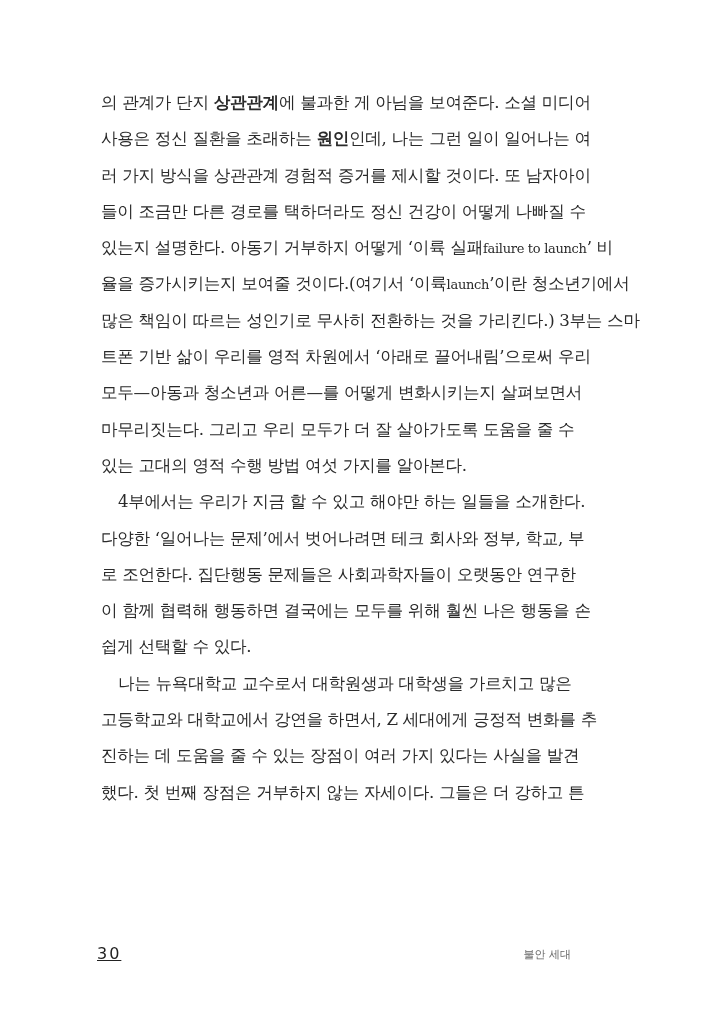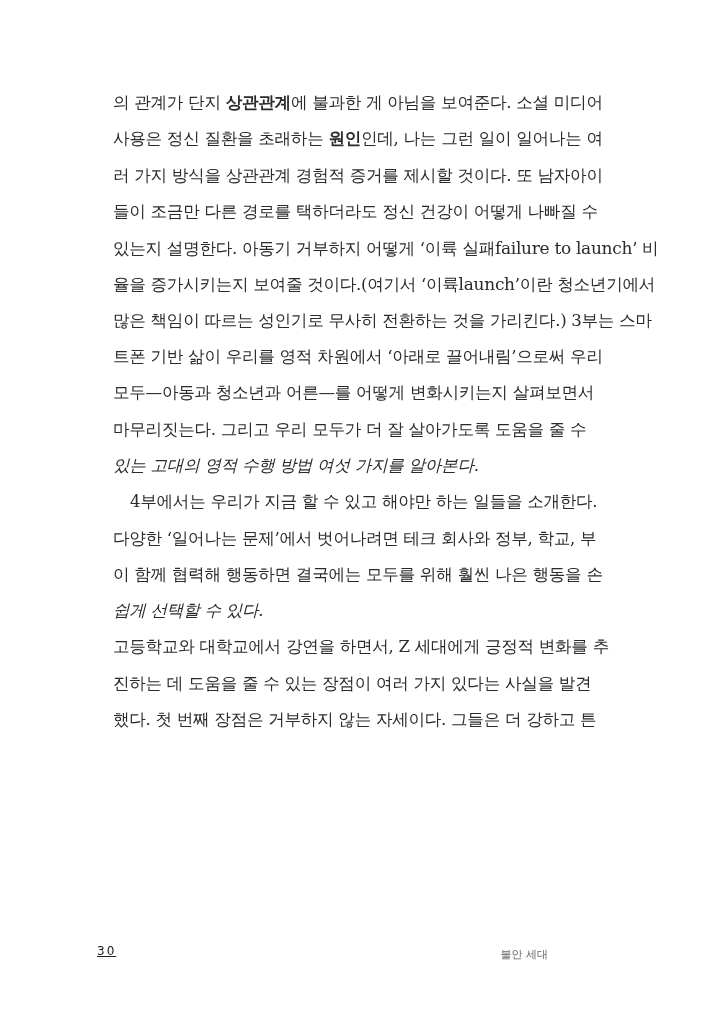--- a/index.html
+++ b/index.html
@@ -1,49 +1,51 @@
 <!DOCTYPE html>
 <html><head>
 <meta charset="utf-8">
 <style>
   html, body { margin:0; padding:0; background:#fff; }
   body { width:703px; height:1024px; position:relative; overflow:hidden; }
   .page { position:absolute; left:0; top:0; width:703px; height:1024px; background:#fff; }
   .text { position:absolute; left:101px; top:85px; width:465px;
     font-family:"DejaVu Serif", "Liberation Serif", serif; font-size:16.6px; color:#2a2a2a;
     line-height:36.3px; letter-spacing:-0.3px; }
-  .line { height:36.3px; white-space:nowrap; text-align:justify; text-align-last:justify;margin-left:12px; }
-  .line.last { text-align-last:left;font-style:italic; }
+  .line { height:36.3px; white-space:nowrap; text-align:justify; text-align-last:justify; }
+  .line.last { text-align-last:left; }
   .line.indent { padding-left:17px; }
   b { font-family:"DejaVu Sans", sans-serif; font-weight:bold; }
-  .small { font-size:17px; }
+  .small { font-size:13px; }
   .footer-num { position:absolute; left:97px; top:944px; font-family:"DejaVu Sans", sans-serif;
-    font-size:12px; color:#222; letter-spacing:2px;text-decoration:underline; }
-  .footer-title { position:absolute; right:155px; top:947px; font-family:"DejaVu Sans", sans-serif;
+    font-size:16px; color:#222; letter-spacing:2px;text-decoration:underline; }
+  .footer-title { position:absolute; right:132px; top:947px; font-family:"DejaVu Sans", sans-serif;
     font-size:11px; color:#666; }
 </style>
 </head>
 <body>
 
 <div class="page">
   <div class="text" id="body-text">
       <div class="line"><span>의 관계가 단지 </span><b>상관관계</b><span>에 불과한 게 아님을 보여준다. 소셜 미디어</span></div>
       <div class="line"><span>사용은 정신 질환을 초래하는 </span><b>원인</b><span>인데, 나는 그런 일이 일어나는 여</span></div>
       <div class="line"><span>러 가지 방식을 상관관계 경험적 증거를 제시할 것이다. 또 남자아이</span></div>
       <div class="line"><span>들이 조금만 다른 경로를 택하더라도 정신 건강이 어떻게 나빠질 수</span></div>
       <div class="line"><span>있는지 설명한다. 아동기 거부하지 어떻게 ‘이륙 실패</span><span class="small">failure to launch</span><span>’ 비</span></div>
       <div class="line"><span>율을 증가시키는지 보여줄 것이다.(여기서 ‘이륙</span><span class="small">launch</span><span>’이란 청소년기에서</span></div>
       <div class="line"><span>많은 책임이 따르는 성인기로 무사히 전환하는 것을 가리킨다.) 3부는 스마</span></div>
       <div class="line"><span>트폰 기반 삶이 우리를 영적 차원에서 ‘아래로 끌어내림’으로써 우리</span></div>
       <div class="line"><span>모두—아동과 청소년과 어른—를 어떻게 변화시키는지 살펴보면서</span></div>
       <div class="line"><span>마무리짓는다. 그리고 우리 모두가 더 잘 살아가도록 도움을 줄 수</span></div>
       <div class="line last"><span>있는 고대의 영적 수행 방법 여섯 가지를 알아본다.</span></div>
       <div class="line indent"><span>4부에서는 우리가 지금 할 수 있고 해야만 하는 일들을 소개한다.</span></div>
       <div class="line"><span>다양한 ‘일어나는 문제’에서 벗어나려면 테크 회사와 정부, 학교, 부</span></div>
+      <div class="line"><span>로 조언한다. 집단행동 문제들은 사회과학자들이 오랫동안 연구한</span></div>
       <div class="line"><span>이 함께 협력해 행동하면 결국에는 모두를 위해 훨씬 나은 행동을 손</span></div>
       <div class="line last"><span>쉽게 선택할 수 있다.</span></div>
+      <div class="line indent"><span>나는 뉴욕대학교 교수로서 대학원생과 대학생을 가르치고 많은</span></div>
       <div class="line"><span>고등학교와 대학교에서 강연을 하면서, Z 세대에게 긍정적 변화를 추</span></div>
       <div class="line"><span>진하는 데 도움을 줄 수 있는 장점이 여러 가지 있다는 사실을 발견</span></div>
       <div class="line"><span>했다. 첫 번째 장점은 거부하지 않는 자세이다. 그들은 더 강하고 튼</span></div>
     </div>
   <div class="footer-num">30</div>
   <div class="footer-title">불안 세대</div>
 </div>
 
 </body></html>

